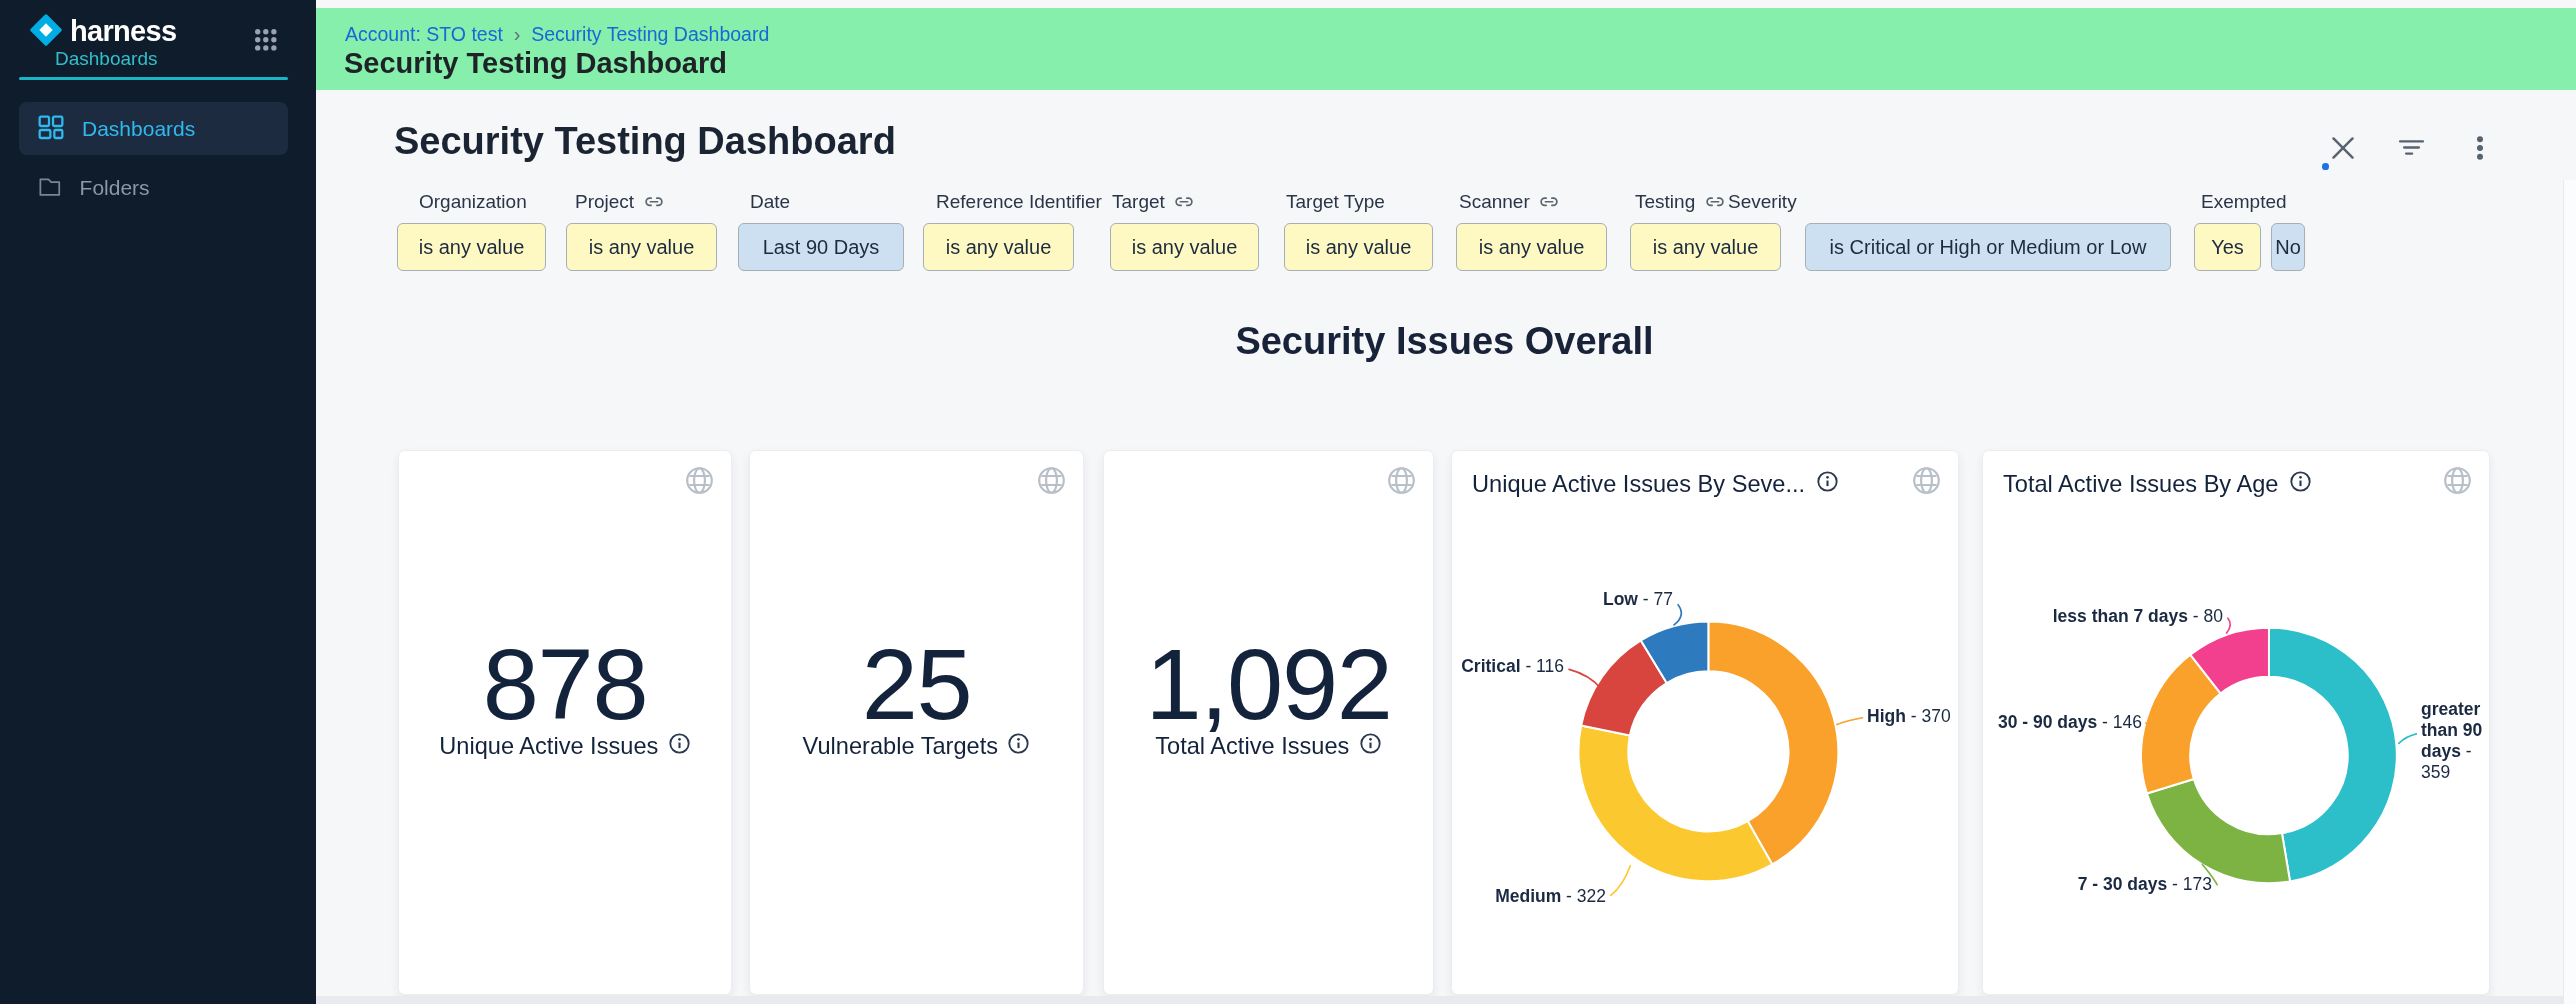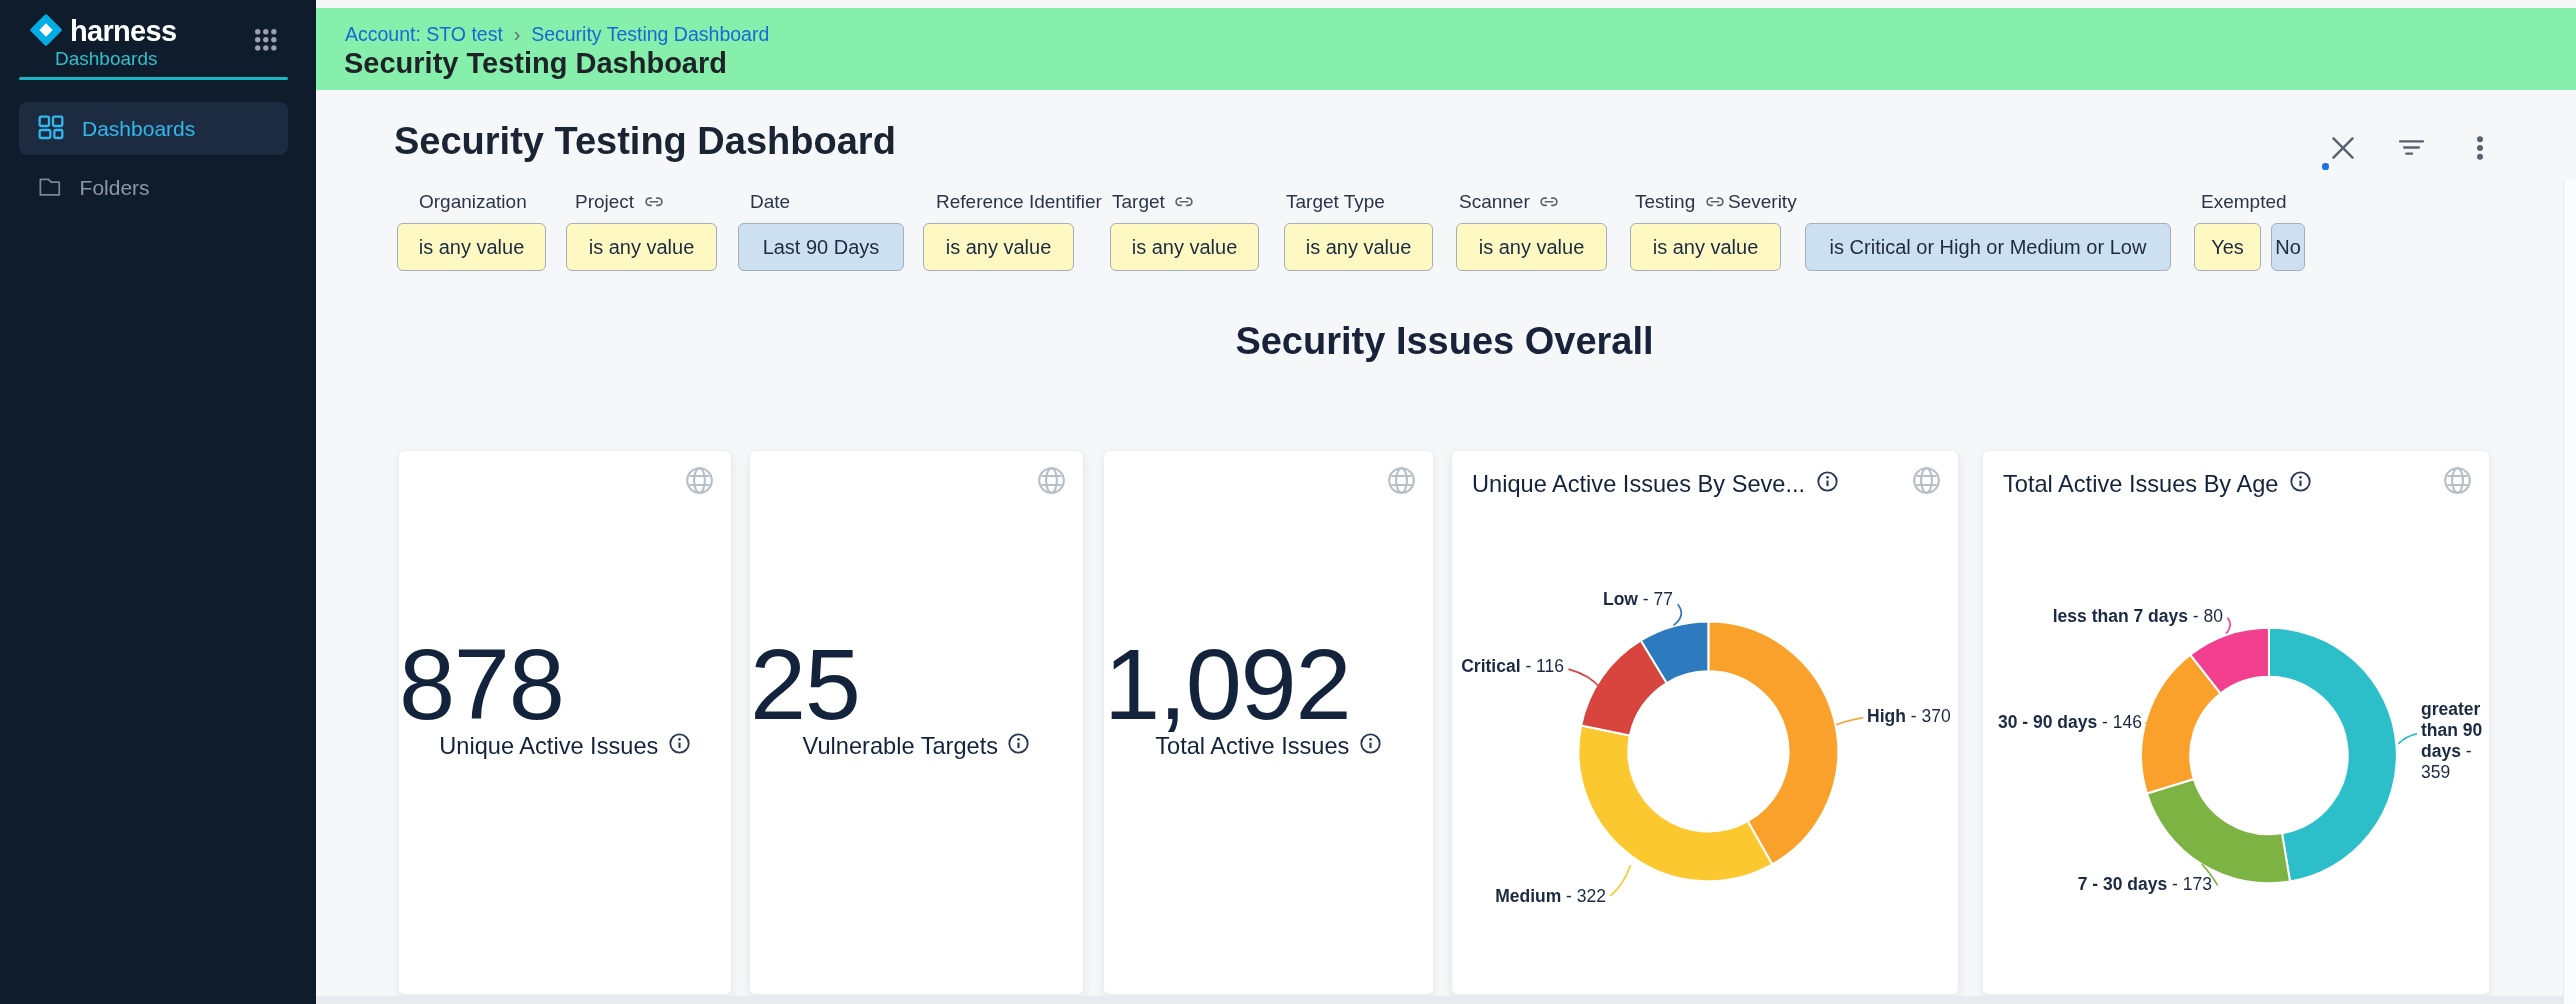--- a/index.html
+++ b/index.html
@@ -36,21 +36,21 @@
   .filter-label { position:absolute; top:101px; font-size:19px; color:#2A3548; display:flex; align-items:center; gap:9.4px; white-space:nowrap; }
   .chip { position:absolute; top:133px; height:48px; border:1.3px solid #A6AEB8; border-radius:6px; background:#fef9c3;
           display:flex; align-items:center; justify-content:center; font-size:20px; color:#1C2B40; cursor:pointer; white-space:nowrap; overflow:hidden; }
   .chip.hl { background:#CCE0F1; }
 
   .section-title { position:absolute; left:82px; top:230px; width:2093px; text-align:center; font-size:38px; color:#18233A; }
 
   .card { position:absolute; top:360px; height:545px; background:#FFFFFF; border:0.7px solid #EBEDF0; border-radius:6.7px;
           box-shadow:0 4px 9.4px rgba(40,50,70,0.08); }
   .card .globe { position:absolute; top:13.5px; right:16px; cursor:pointer; }
-  .metric-value { position:absolute; top:176px; left:0; width:100%; text-align:left; font-size:101px; font-weight:400; color:#14233C; letter-spacing:-1.3px; }
+  .metric-value { position:absolute; top:176px; left:0; width:100%; text-align:center; font-size:101px; font-weight:400; color:#14233C; letter-spacing:-1.3px; }
   .metric-label { position:absolute; top:281px; left:0; width:100%; display:flex; align-items:center; justify-content:center; gap:9.4px; font-size:23.6px; color:#14233C; }
   .chart-title { position:absolute; top:19px; left:20px; right:64px; display:flex; align-items:center; gap:10.8px; font-size:23.6px; font-weight:500; color:#14233C; white-space:nowrap; overflow:hidden; }
   .chart-box { position:absolute; left:0; top:0; width:100%; height:100%; }
   .chart-box svg.donut { position:absolute; left:0; top:0; }
   .slice-label { position:absolute; font-size:17.5px; line-height:21px; color:#1B2A42; white-space:nowrap; }
   .slice-label.wrap { white-space:normal; }
   .slice-label b { font-weight:700; }
 
   .bottom-band { position:absolute; left:0; bottom:0; width:2247px; height:9.4px; background:#E8EAEE; }
   .scroll-strip { position:absolute; right:0; top:90px; width:13.5px; height:915px; background:#FBFCFD; border-left:0.7px solid #E6E9ED; }

